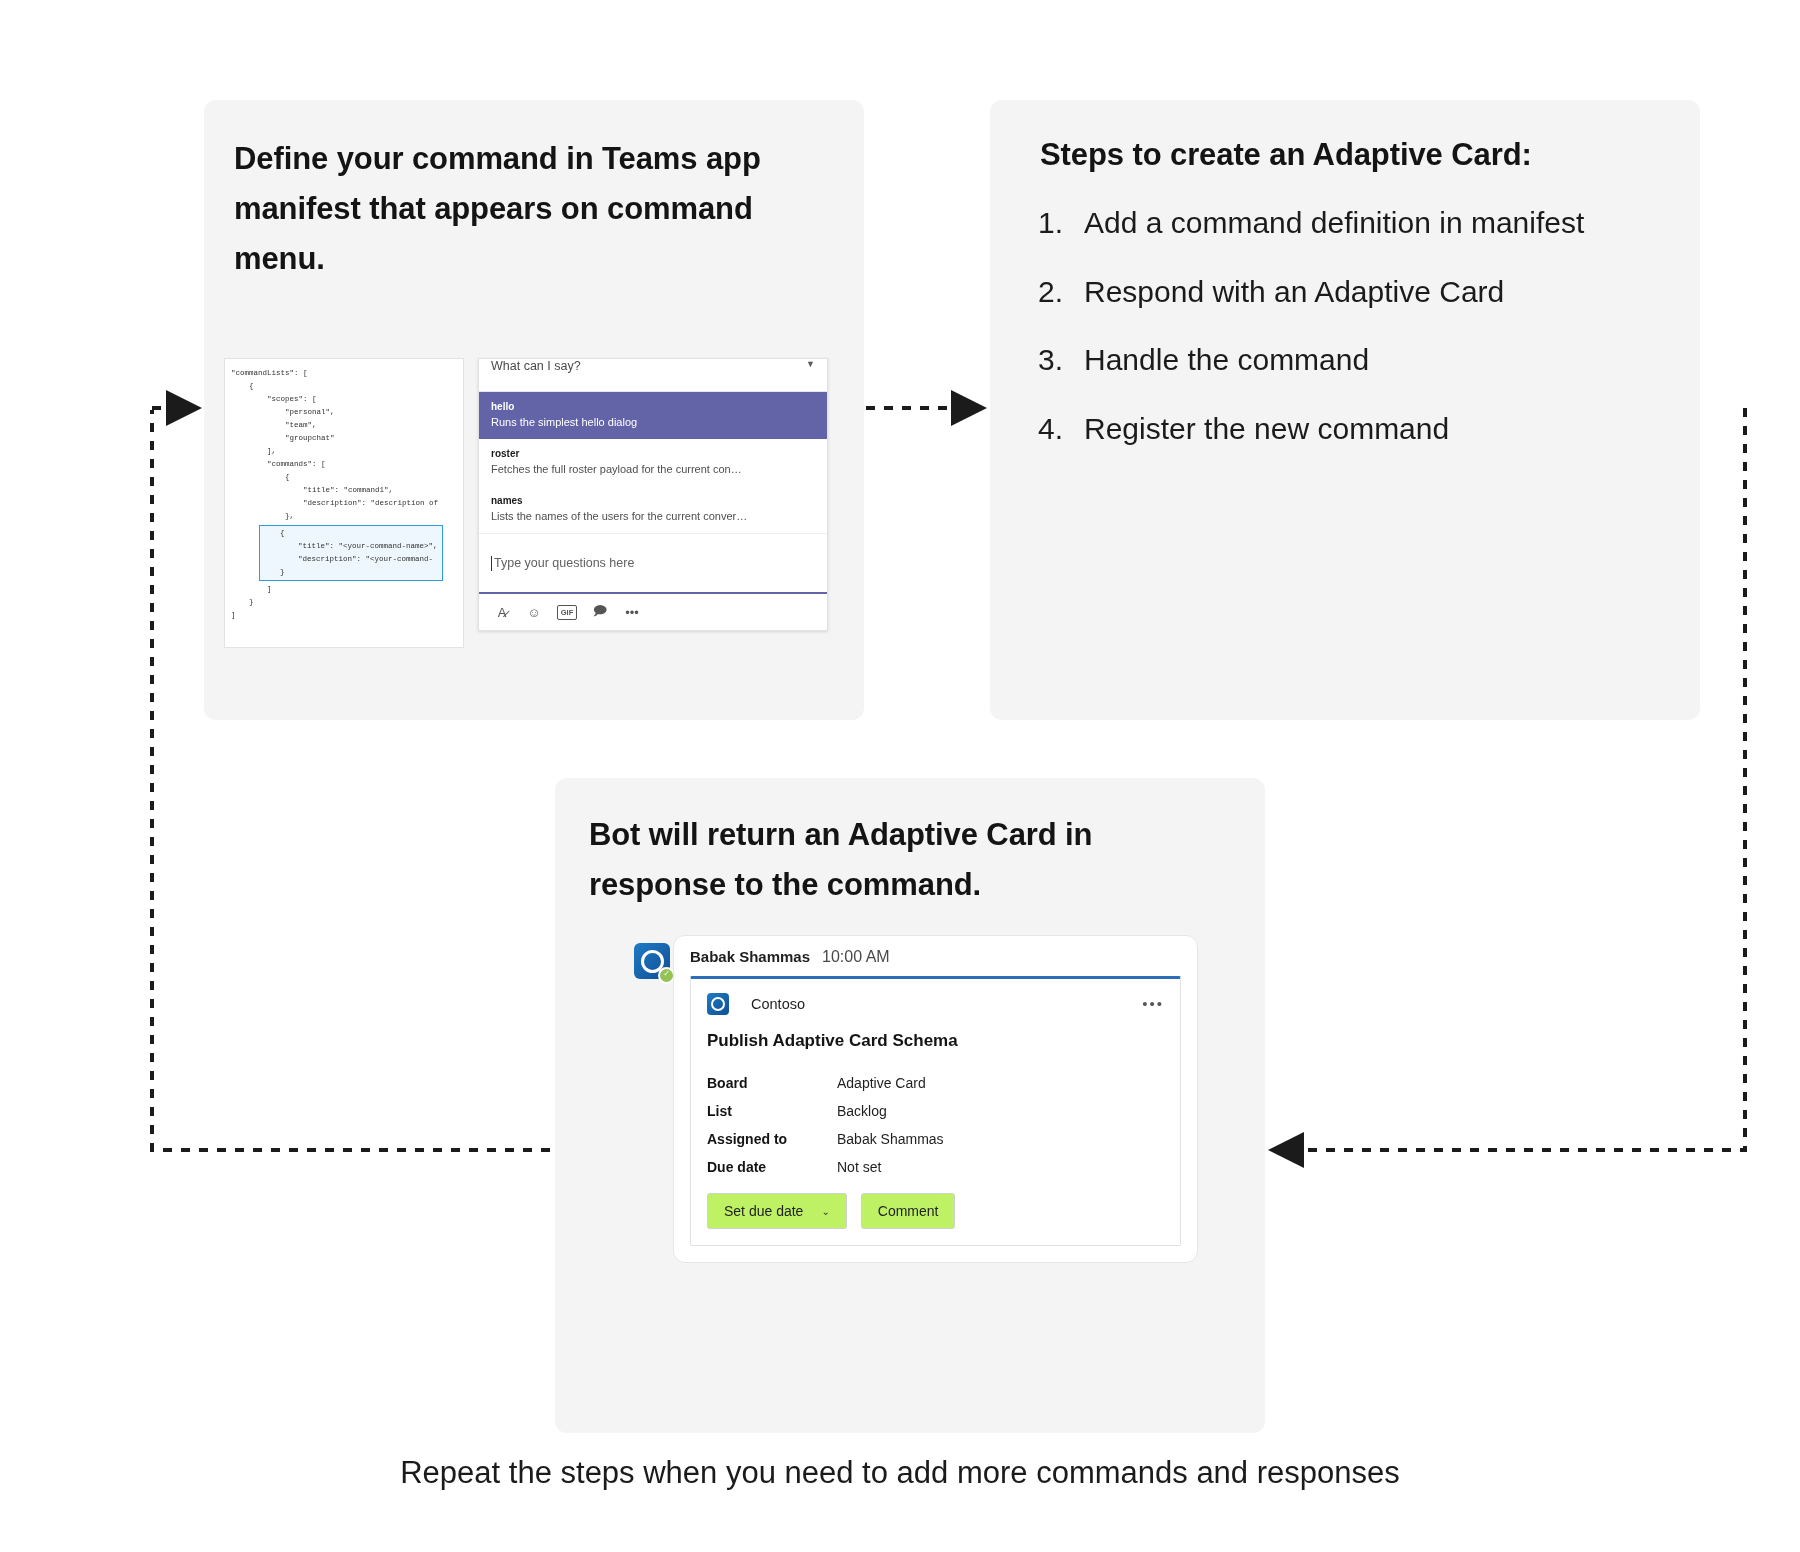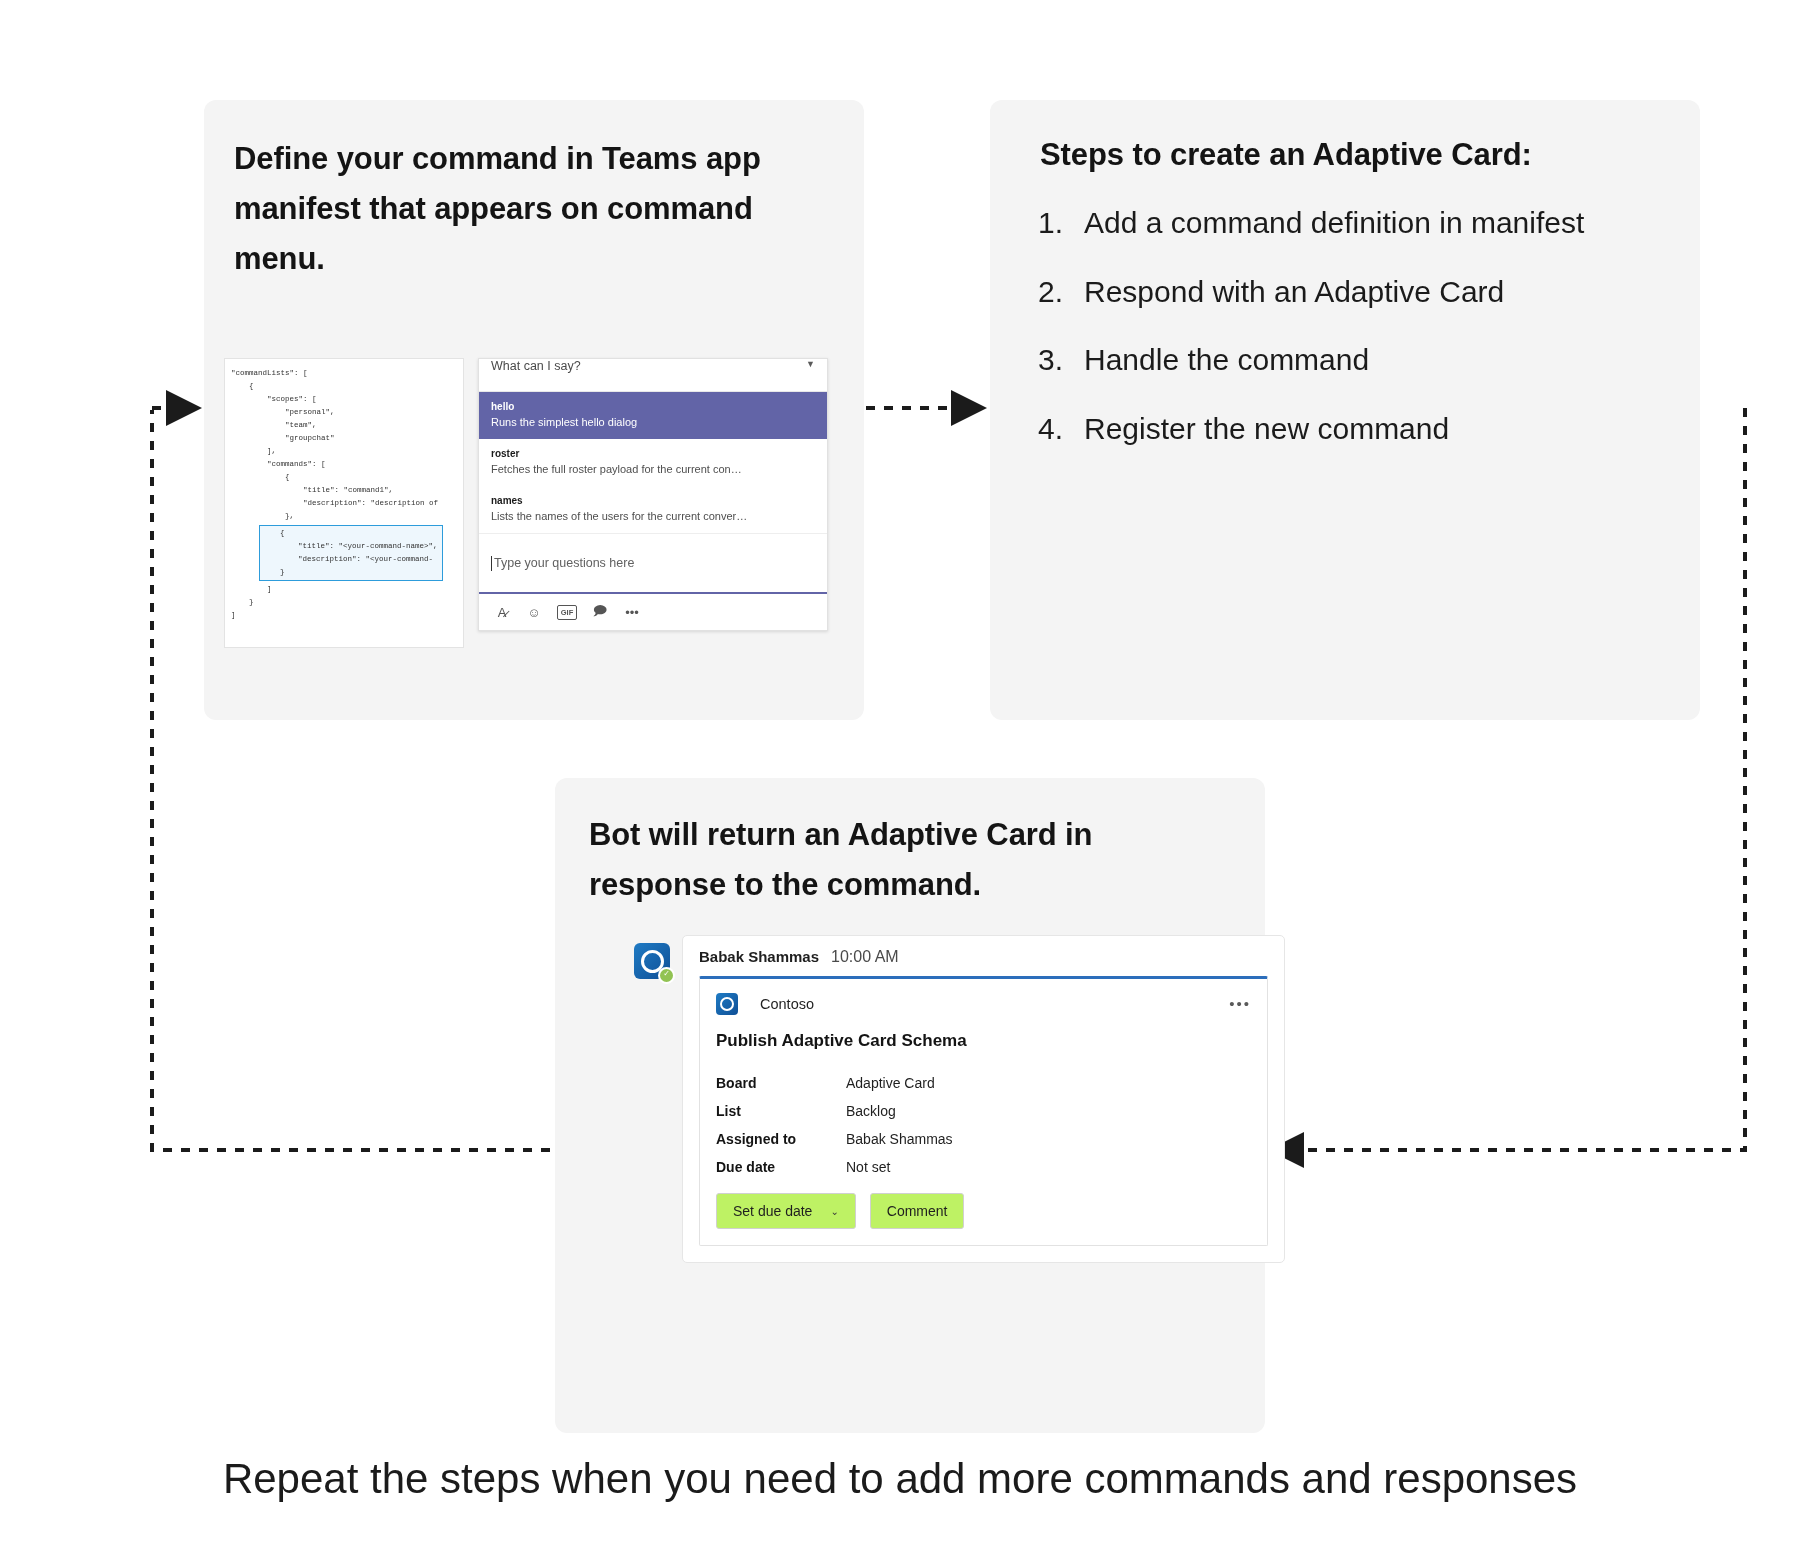--- a/index.html
+++ b/index.html
@@ -241,26 +241,26 @@
     border-radius: 50%;
     background: #92c353;
     border: 2px solid #ffffff;
     color: #fff;
     font-size: 8px;
     line-height: 10px;
     text-align: center;
   }
   #msg-body {
     position: absolute;
-    left: 48px;
+    left: 39px;
     top: 0;
-    width: 603px;
+    width: 525px;
     background: #ffffff;
     border: 1px solid #e6e6e6;
-    border-radius: 5px;
+    border-radius: 12px;
     box-sizing: border-box;
     padding: 12px 16px 16px 16px;
   }
   .msg-head {
     display: flex;
     align-items: baseline;
     gap: 12px;
     padding-bottom: 10px;
   }
   .msg-author {
@@ -355,21 +355,21 @@
     color: #3a3a3a;
   }
 
   
   #footer-caption {
     position: absolute;
     left: 0;
     top: 1455px;
     width: 1800px;
     text-align: center;
-    font-size: 42px;
+    font-size: 31px;
     color: #1b1b1b;
   }
 </style>
 </head>
 <body>
 
 <svg class="arrow-svg" viewBox="0 0 1800 1552">
   <defs>
     <marker id="ah" markerWidth="9" markerHeight="9" refX="6" refY="4.5" orient="auto">
       <path d="M0,0 L9,4.5 L0,9 z" fill="#1b1b1b"></path>

